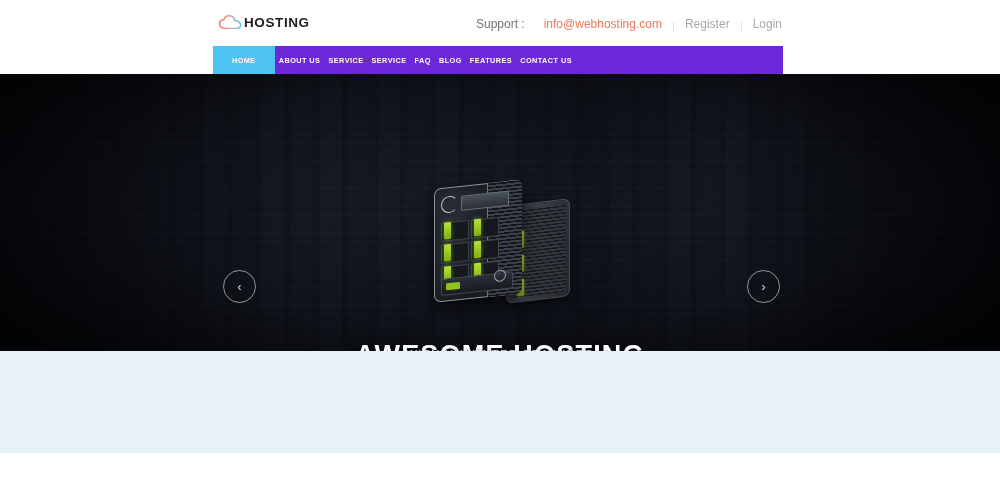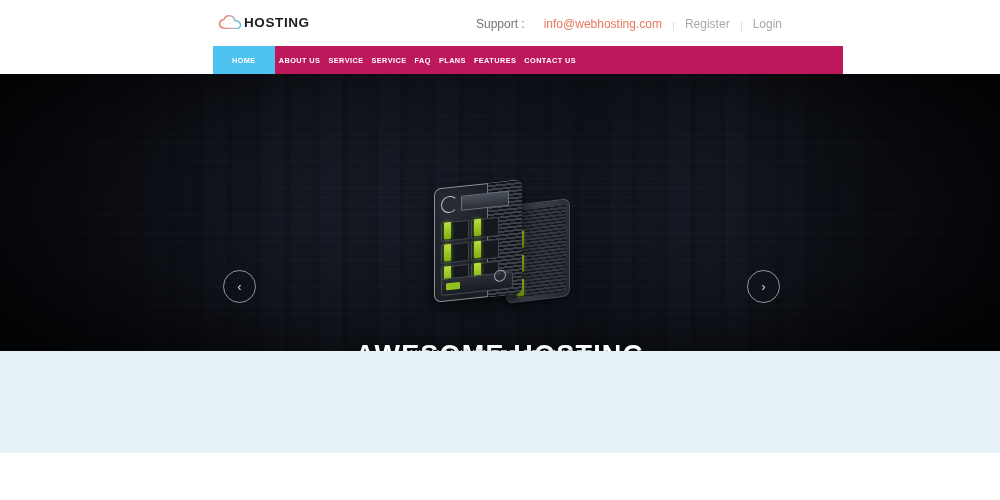--- a/index.html
+++ b/index.html
@@ -71,23 +71,23 @@
     margin: 0 11px;
   }
   .topnav .tn-link {
     color: #a3a9ae;
   }
 
   
   .mainnav {
     position: absolute;
     left: 213px; top: 46px;
-    width: 630px;
+    width: 570px;
     height: 28px;
-    background: #be185d;
+    background: #6d28d9;
     display: flex;
     align-items: stretch;
   }
   .nav-item {
     display: flex;
     align-items: center;
     justify-content: center;
     padding: 0 4px;
     font-size: 7.3px;
     font-weight: bold;
@@ -331,21 +331,21 @@
       <span class="tn-link">Login</span>
     </div>
   </div>
 
   <nav class="mainnav">
     <div class="nav-item active">HOME</div>
     <div class="nav-item">ABOUT US</div>
     <div class="nav-item">SERVICE</div>
     <div class="nav-item">SERVICE</div>
     <div class="nav-item">FAQ</div>
-    <div class="nav-item">PLANS</div>
+    <div class="nav-item">BLOG</div>
     <div class="nav-item">FEATURES</div>
     <div class="nav-item">CONTACT US</div>
   </nav>
 
   <section class="hero">
     <div class="hero-bg"></div>
     <div class="hero-racks"></div>
     <div class="hero-vig"></div>
 
     <div class="servers">

